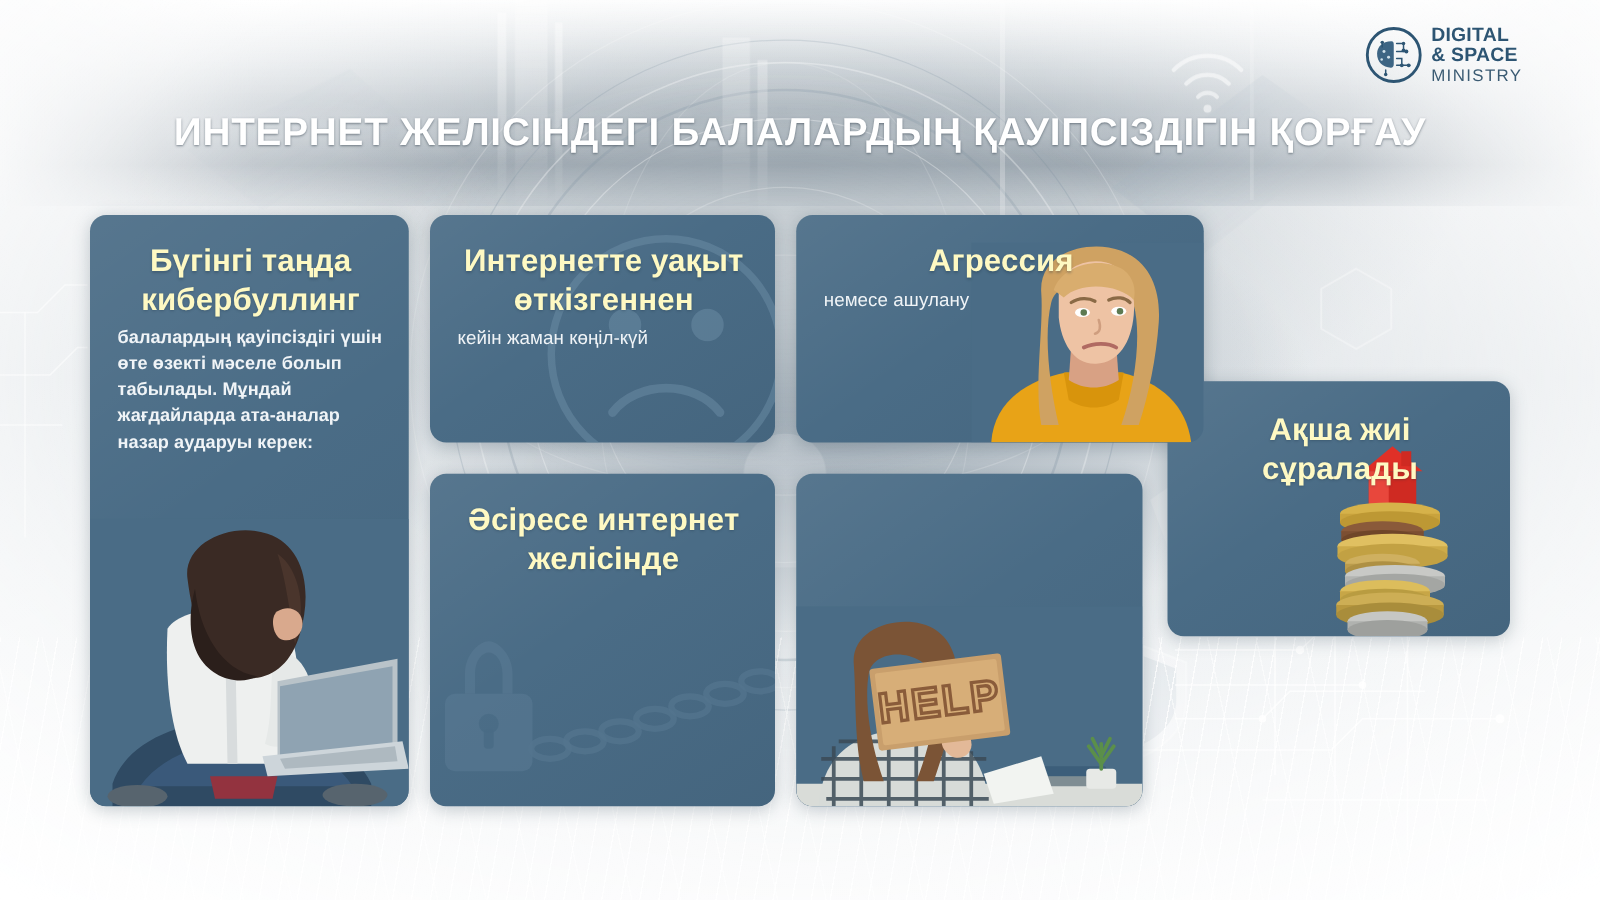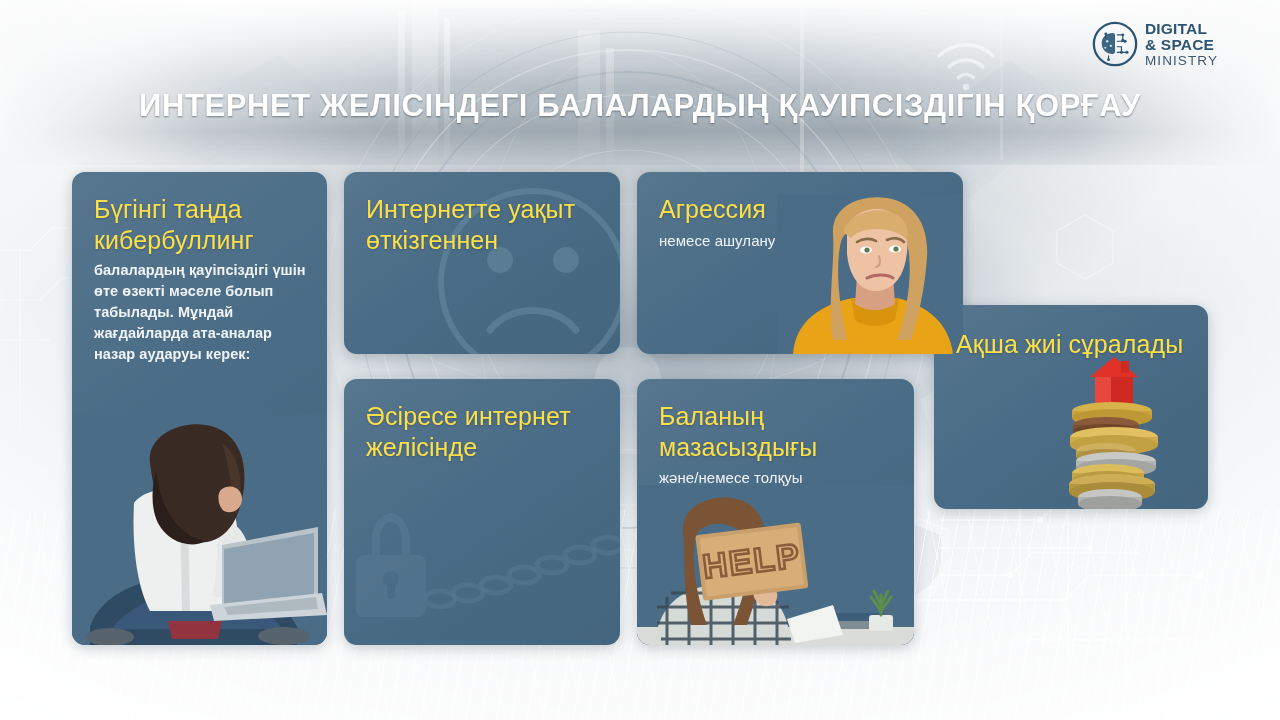--- a/index.html
+++ b/index.html
@@ -75,22 +75,22 @@
     overflow:hidden;
     box-shadow:0 3px 14px rgba(40,60,78,.26);
   }
   .card::after{ 
     content:""; position:absolute; inset:0;
     background:linear-gradient(145deg, rgba(255,255,255,.07) 0%, rgba(255,255,255,0) 45%, rgba(20,40,58,.10) 100%);
     pointer-events:none;
   }
   .card .txt { position:relative; z-index:3; padding:22px 20px 0 22px; }
   .head {
-    color:#fde047; font-weight:normal; font-size:25px; line-height:1.22;
-    letter-spacing:.1px; text-shadow:0 1px 2px rgba(25,45,62,.30);
+    color:#fef9c3; font-weight:bold; font-size:25px; line-height:1.22;
+    letter-spacing:.1px; text-shadow:0 1px 2px rgba(25,45,62,.30);text-align:center;
   }
   .sub {
     color:#f0f4f7; font-size:15px; line-height:1.42; margin-top:5px;
     letter-spacing:.05px;
   }
   .card .photo { position:absolute; z-index:2; }
   .card .wm { position:absolute; z-index:1; opacity:.5; }
 
   
   #card-cyberbullying { left:72px;  top:172px; width:255px; height:473px; }
@@ -290,20 +290,21 @@
 
 <div class="card" id="card-mood">
   <svg class="wm" style="right:-18px;top:6px;width:210px;height:210px" viewBox="0 0 210 210">
     <circle cx="105" cy="105" r="92" fill="none" stroke="#6d8da6" stroke-width="6"></circle>
     <circle cx="72" cy="82" r="13" fill="#6d8da6"></circle>
     <circle cx="138" cy="82" r="13" fill="#6d8da6"></circle>
     <path d="M62,152 C82,126 128,126 148,152" fill="none" stroke="#6d8da6" stroke-width="7" stroke-linecap="round"></path>
   </svg>
   <div class="txt">
     <div class="head">Интернетте уақыт өткізгеннен</div>
+    <div class="sub">кейін жаман көңіл-күй</div>
   </div>
 </div>
 
 <div class="card" id="card-aggression">
   <svg class="photo" style="right:0;bottom:0;width:186px;height:160px" viewBox="0 0 186 160">
     <rect width="186" height="160" fill="#4a6c86"></rect>
 
     <path d="M16,160 C18,128 44,110 76,104 L120,104 C152,112 172,130 176,160 Z" fill="#e8a317"></path>
     <path d="M74,104 L122,104 L118,126 C106,134 90,134 78,126 Z" fill="#d8940c"></path>
 
@@ -393,24 +394,20 @@
     <path d="M118,104 C126,96 138,98 140,108 C142,118 132,124 124,120 C118,116 114,110 118,104 Z" fill="#e3b998"></path>
 
     <g transform="rotate(-7 112 78)">
       <rect x="62" y="44" width="106" height="66" rx="3" fill="#c99f6c"></rect>
       <rect x="66" y="48" width="98" height="58" rx="2" fill="#d7ae78"></rect>
       <text x="115" y="88" text-anchor="middle" font-family="'Liberation Sans',sans-serif" font-size="34" font-weight="bold" fill="none" stroke="#8a5c3a" stroke-width="2.6" letter-spacing="2">HELP</text>
     </g>
 
     <path d="M150,134 L196,120 L206,150 L158,158 Z" fill="#f2f4f1"></path>
   </svg>
-  <div class="txt">
-    <div class="head">Баланың мазасыздығы</div>
-    <div class="sub">және/немесе толқуы</div>
-  </div>
 </div>
 
 <div class="card" id="card-money">
   <svg class="photo" style="right:18px;bottom:0;width:150px;height:160px" viewBox="0 0 150 160">
 
     <g transform="translate(74,26)">
       <polygon points="0,-18 24,2 -24,2" fill="#e03027"></polygon>
       <rect x="-19" y="2" width="38" height="30" fill="#cf2a22"></rect>
       <rect x="-19" y="2" width="16" height="30" fill="#e8473c"></rect>
       <rect x="7" y="-14" width="8" height="12" fill="#cf2a22"></rect>

